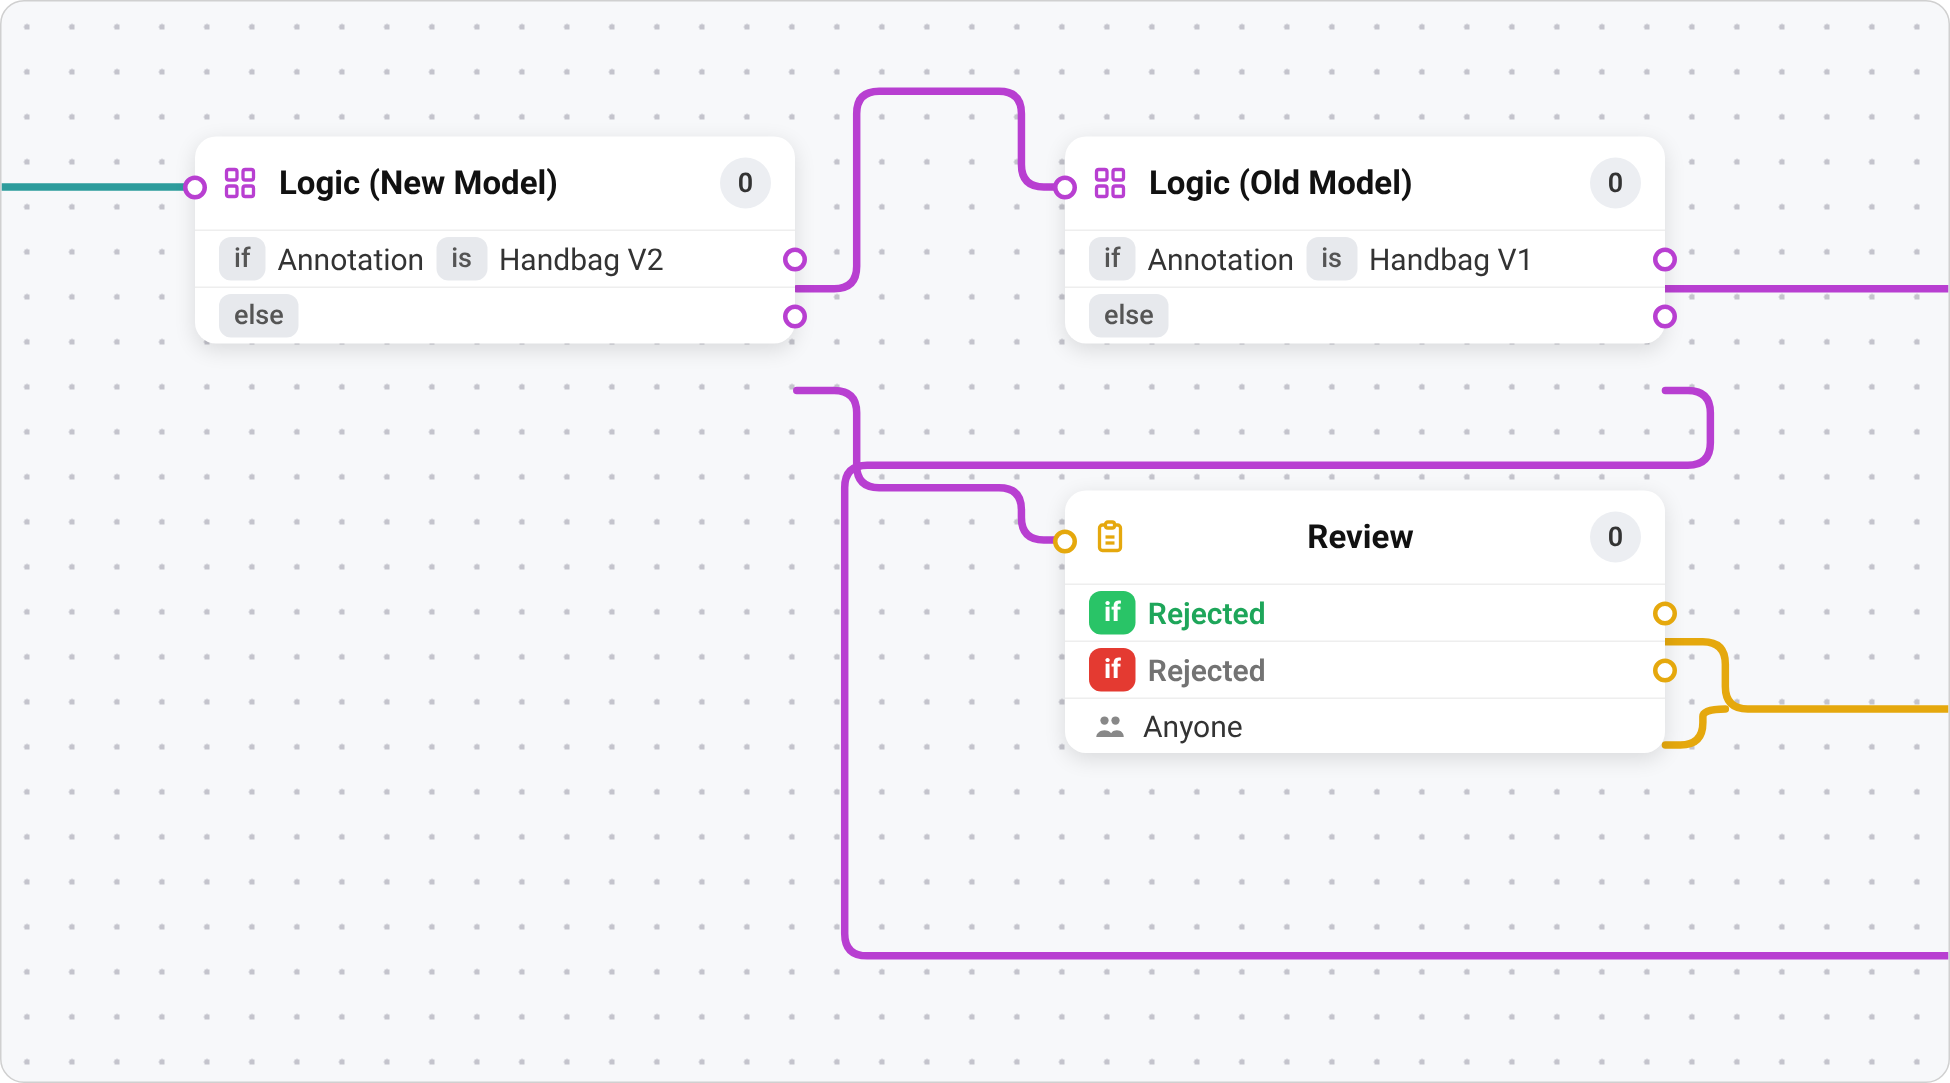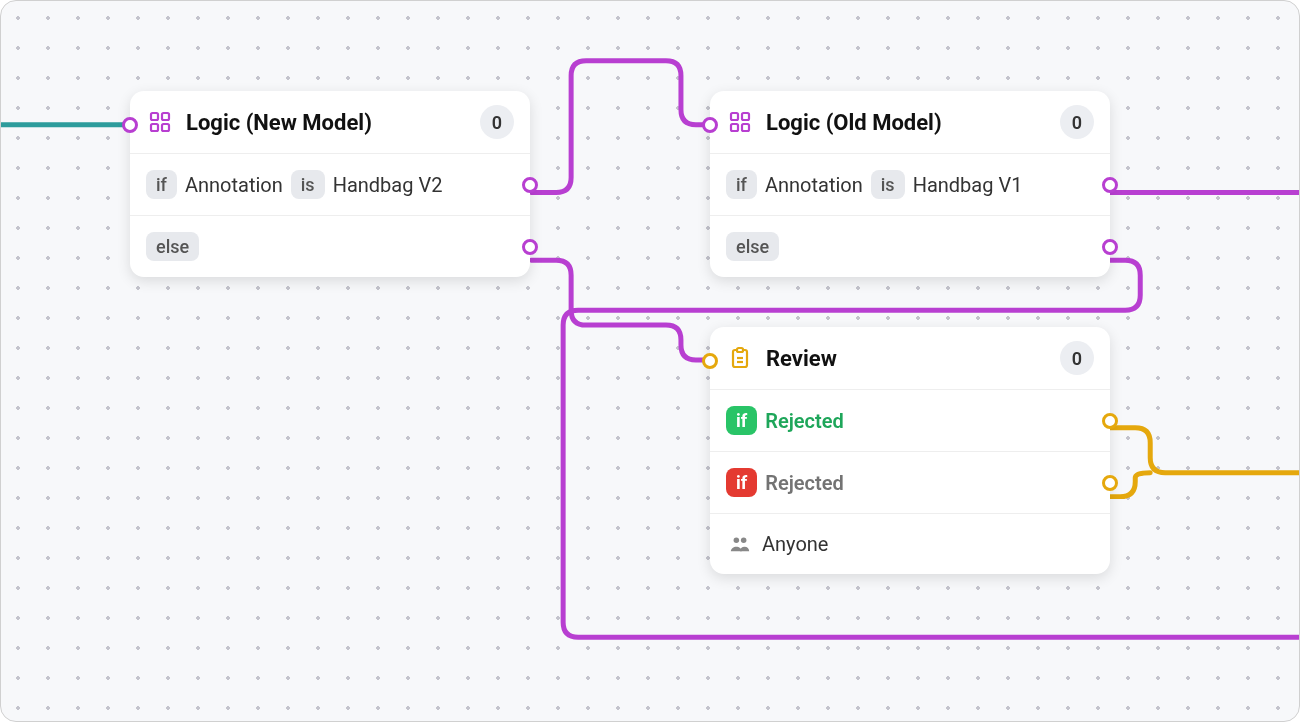--- a/index.html
+++ b/index.html
@@ -24,21 +24,21 @@
     font-size: 22px; font-weight: 700; color: #111;
     border-top-left-radius: 14px; border-top-right-radius: 14px;
   }
   .node-title { flex: 1; }
   .count-badge {
     min-width: 34px; height: 34px; border-radius: 17px; background: #eceef2;
     display: inline-flex; align-items: center; justify-content: center;
     font-size: 18px; font-weight: 600; color: #333;
   }
   .node-row {
-    display: flex; align-items: center; gap: 8px; padding: 16px 16px;
+    display: flex; align-items: center; gap: 8px; padding: 4px 16px;
     border-top: 1px solid #eee; font-size: 20px; color: #222;
     position: relative;
   }
   .pill {
     display: inline-flex; align-items: center; justify-content: center;
     padding: 4px 10px; border-radius: 8px; background: #e7e9ed; color: #555;
     font-size: 18px; font-weight: 500;
   }
   .pill-green { background: #29c467; color: #fff; font-weight: 700; }
   .pill-red   { background: #e43a31; color: #fff; font-weight: 700; }
@@ -132,21 +132,21 @@
       <span class="muted">Handbag V1</span>
       <div class="port purple" style="left:100%; top:50%;"></div>
     </div>
 
     <div class="node-row">
       <span class="pill">else</span>
       <div class="port purple" style="left:100%; top:50%;"></div>
     </div>
   </div>
 
-  <div class="node" style="left:709px; top:326px;">
+  <div class="node" style="left:709px; top:326px;text-align:center;">
     <div class="port gold" style="left:0; top:34px;"></div>
 
     <div class="node-header">
       <span class="icon">
         <svg width="24" height="24" viewBox="0 0 24 24" fill="none" stroke="#e5a80d" stroke-width="2.2">
           <rect x="5" y="4" width="14" height="17" rx="2"></rect>
           <rect x="9" y="2" width="6" height="4" rx="1.5" fill="#fff"></rect>
           <line x1="9" y1="12" x2="15" y2="12"></line>
             <line x1="9" y1="16" x2="15" y2="16"></line>
         </svg>

